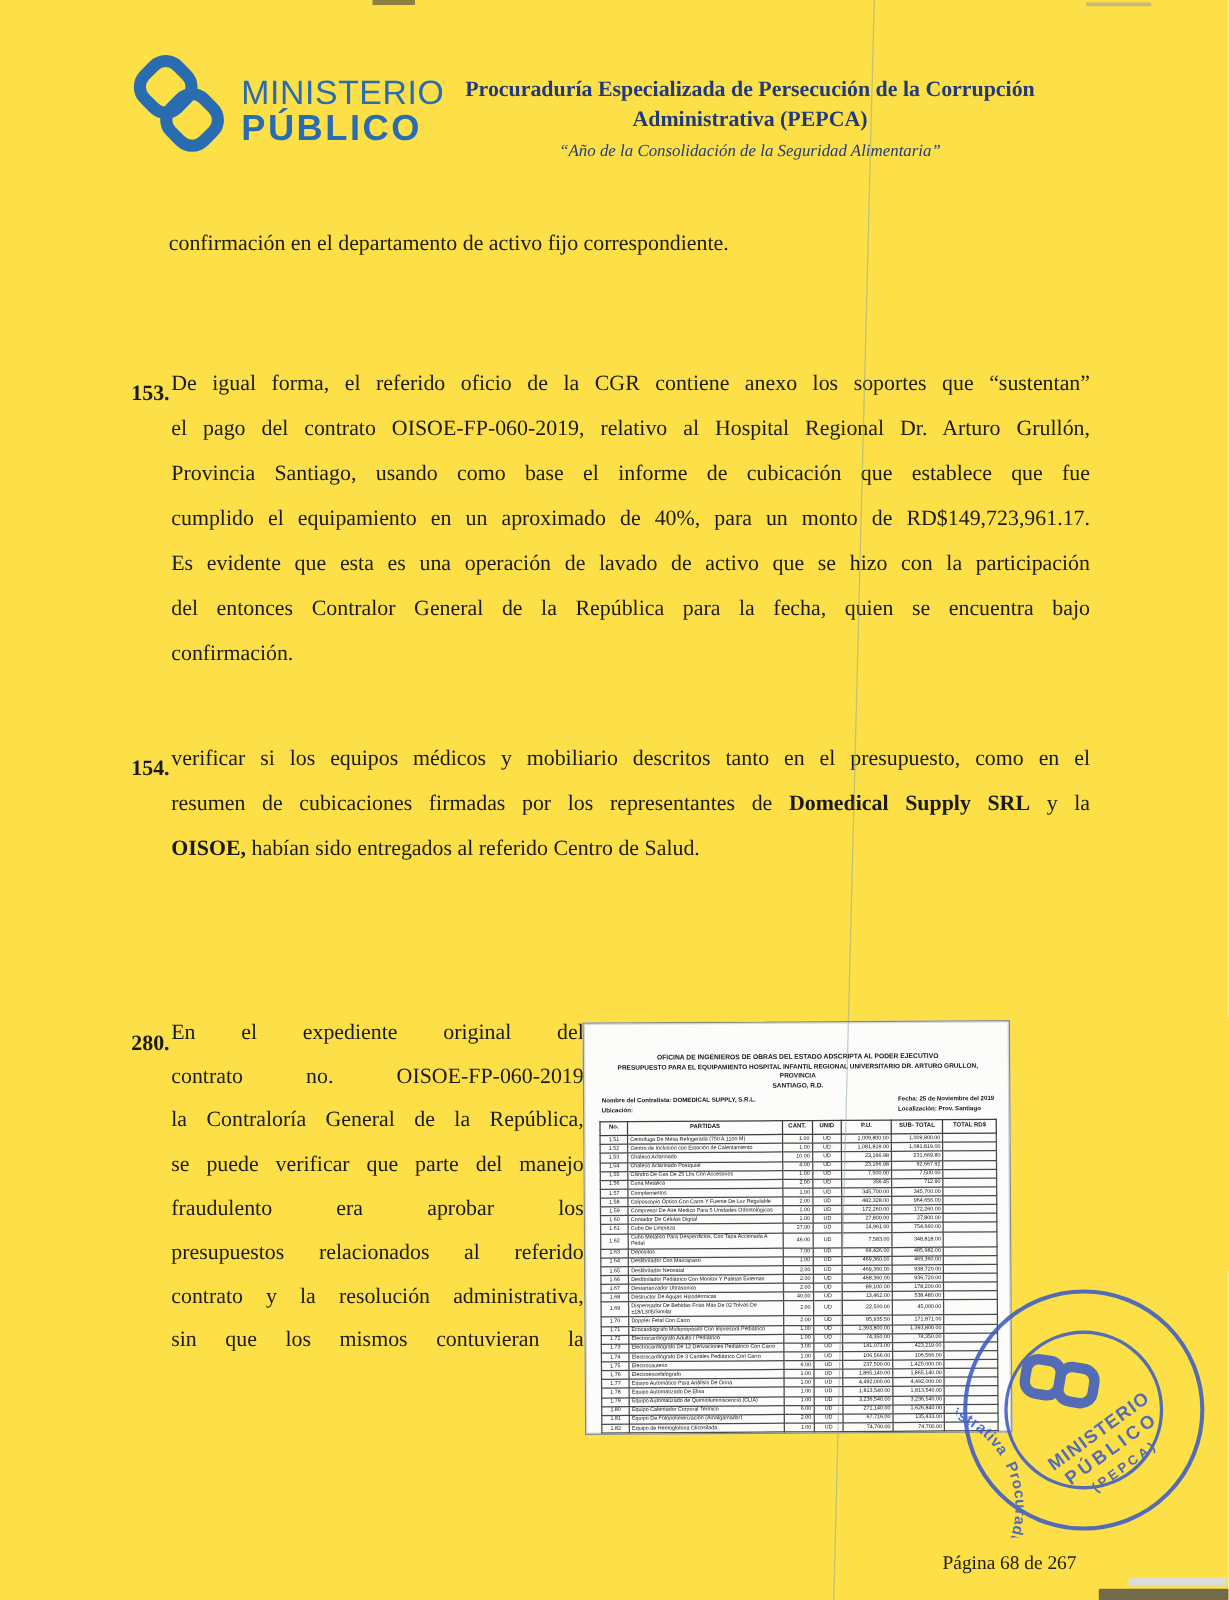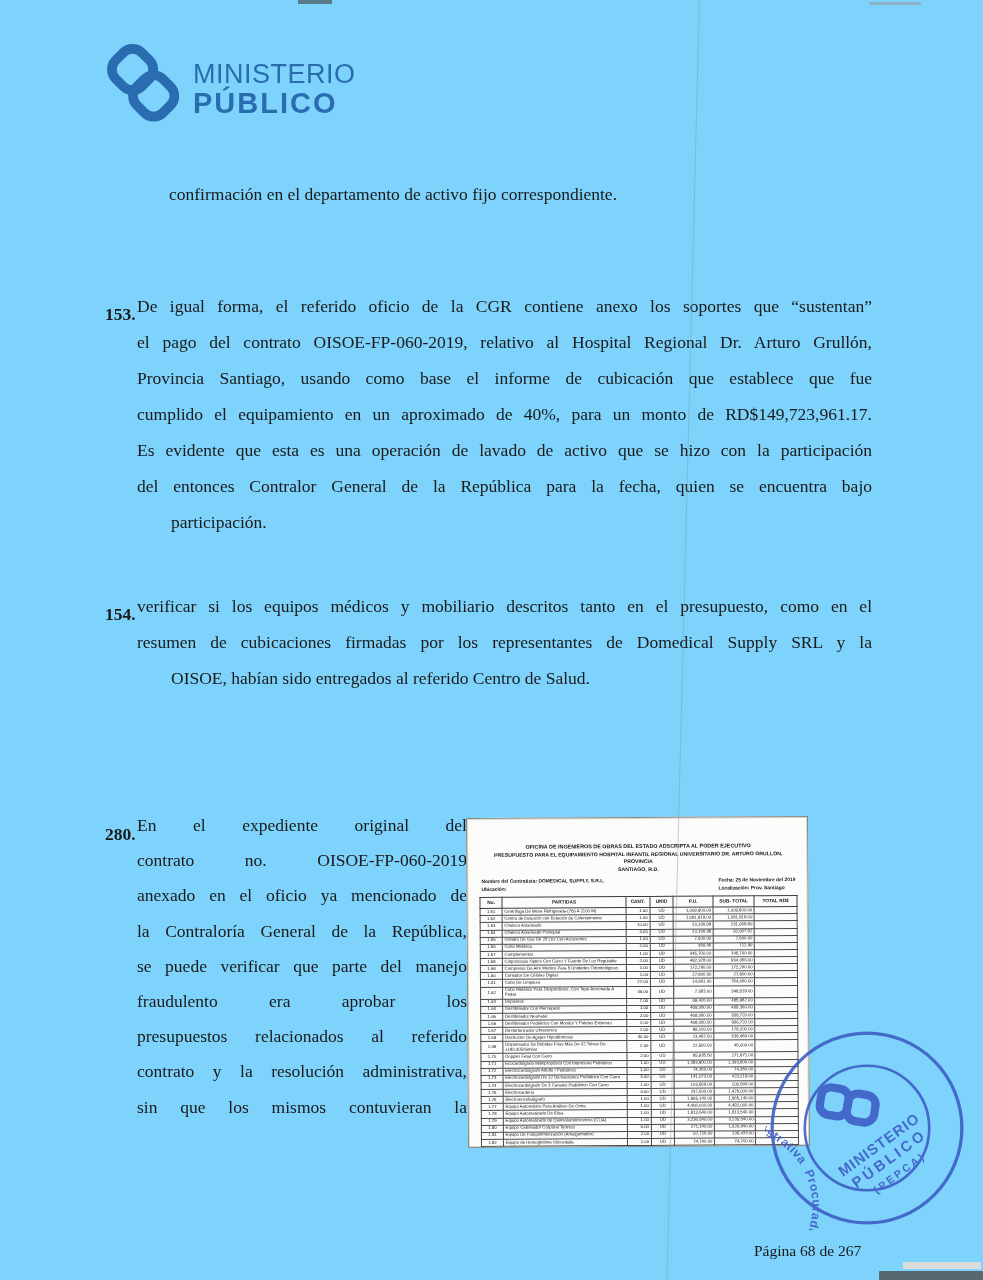--- a/index.html
+++ b/index.html
@@ -1,35 +1,35 @@
 <!DOCTYPE html>
 <html><head>
 <meta charset="utf-8">
 <style>
   html,body{margin:0;padding:0;background:#ffffff;}
-  #page{position:relative;width:983px;height:1280px;background:#7dd3fc;overflow:hidden;
+  #page{position:relative;width:983px;height:1280px;background:#fde047;overflow:hidden;
         font-family:"Liberation Serif",serif;color:#1a1a1a;}
 
   
   #logo{position:absolute;left:100px;top:38px;width:340px;height:105px;}
   #logo svg{position:absolute;left:0;top:0;}
   .logo-text{position:absolute;left:93px;top:22px;font-family:"Liberation Sans",sans-serif;line-height:1.05;}
   .logo-line1{font-size:27px;font-weight:400;letter-spacing:.5px;}
   .logo-line2{font-size:29px;font-weight:700;letter-spacing:2px;}
   #header-title{position:absolute;left:330px;top:58px;width:540px;text-align:center;}
   .ht1{font-size:17.5px;font-weight:700;line-height:1.5;}
   .ht2{font-size:17.5px;font-weight:700;line-height:1.3;}
   .motto{font-size:13.5px;font-style:italic;margin-top:6px;}
 
   
   .para{position:absolute;font-size:17.5px;}
   .pnum{position:absolute;left:-32px;top:16px;font-weight:700;}
   .pline{line-height:36px;text-align:justify;text-align-last:justify;white-space:normal;}
-  .pline.last{text-align-last:left;margin-left:34px;}
-  .pline b{font-weight:400;}
+  .pline.last{text-align-last:left;}
+  .pline b{font-weight:700;}
 
   #para-0{left:135px;top:176px;width:732px;}
   #para-153{left:137px;top:288px;width:735px;}
   #para-154{left:137px;top:588px;width:735px;}
   #para-155{left:137px;top:808px;width:330px;}
   #para-155 .pline{line-height:35.2px;}
 
   
   #exhibit{position:absolute;left:467px;top:817px;width:342px;height:330px;background:#fcfcfb;
            border:1px solid #8a8a84;box-shadow:0 0 0 1px #d8d8d2 inset;transform:rotate(-.35deg);
@@ -67,53 +67,57 @@
         <rect x="16" y="14" width="42" height="42" rx="15" transform="rotate(45 37 35)"></rect>
         <rect x="40" y="44" width="42" height="42" rx="15" transform="rotate(45 61 65)"></rect>
       </g>
     </svg>
     <div class="logo-text" style="color:#2a6cb0;">
       <div class="logo-line1">MINISTERIO</div>
       <div class="logo-line2">PÚBLICO</div>
     </div>
   </div>
 
+  <div id="header-title" style="color:#223a7c;">
+    <div class="ht1">Procuraduría Especializada de Persecución de la Corrupción</div>
+    <div class="ht2">Administrativa (PEPCA)</div>
+    <div class="motto">“Año de la Consolidación de la Seguridad Alimentaria”</div>
+  </div>
 
   <div id="para-0" class="para">
       <div class="pline last"><span>confirmación en el departamento de activo fijo correspondiente.</span></div>
     </div>
 
   <div id="para-153" class="para">
     <span class="pnum">153.</span>
     <div>
         <div class="pline"><span>De igual forma, el referido oficio de la CGR contiene anexo los soportes que “sustentan”</span></div>
         <div class="pline"><span>el pago del contrato OISOE-FP-060-2019, relativo al Hospital Regional Dr. Arturo Grullón,</span></div>
         <div class="pline"><span>Provincia Santiago, usando como base el informe de cubicación que establece que fue</span></div>
         <div class="pline"><span>cumplido el equipamiento en un aproximado de 40%, para un monto de RD$149,723,961.17.</span></div>
         <div class="pline"><span>Es evidente que esta es una operación de lavado de activo que se hizo con la participación</span></div>
         <div class="pline"><span>del entonces Contralor General de la República para la fecha, quien se encuentra bajo</span></div>
-        <div class="pline last"><span>participación.</span></div>
+        <div class="pline last"><span>confirmación.</span></div>
       </div>
   </div>
 
   <div id="para-154" class="para">
     <span class="pnum">154.</span>
     <div>
         <div class="pline"><span>verificar si los equipos médicos y mobiliario descritos tanto en el presupuesto, como en el</span></div>
         <div class="pline"><span>resumen de cubicaciones firmadas por los representantes de </span><b>Domedical Supply SRL</b><span> y la</span></div>
         <div class="pline last"><b>OISOE,</b><span> habían sido entregados al referido Centro de Salud.</span></div>
       </div>
   </div>
 
   <div id="para-155" class="para">
     <span class="pnum">280.</span>
     <div>
         <div class="pline"><span>En el expediente original del</span></div>
         <div class="pline"><span>contrato no. OISOE-FP-060-2019</span></div>
-        <div class="pline"><span>anexado en el oficio ya mencionado de</span></div>
         <div class="pline"><span>la Contraloría General de la República,</span></div>
         <div class="pline"><span>se puede verificar que parte del manejo</span></div>
         <div class="pline"><span>fraudulento era aprobar los</span></div>
         <div class="pline"><span>presupuestos relacionados al referido</span></div>
         <div class="pline"><span>contrato y la resolución administrativa,</span></div>
         <div class="pline"><span>sin que los mismos contuvieran la</span></div>
       </div>
   </div>
 
   <div id="exhibit">

